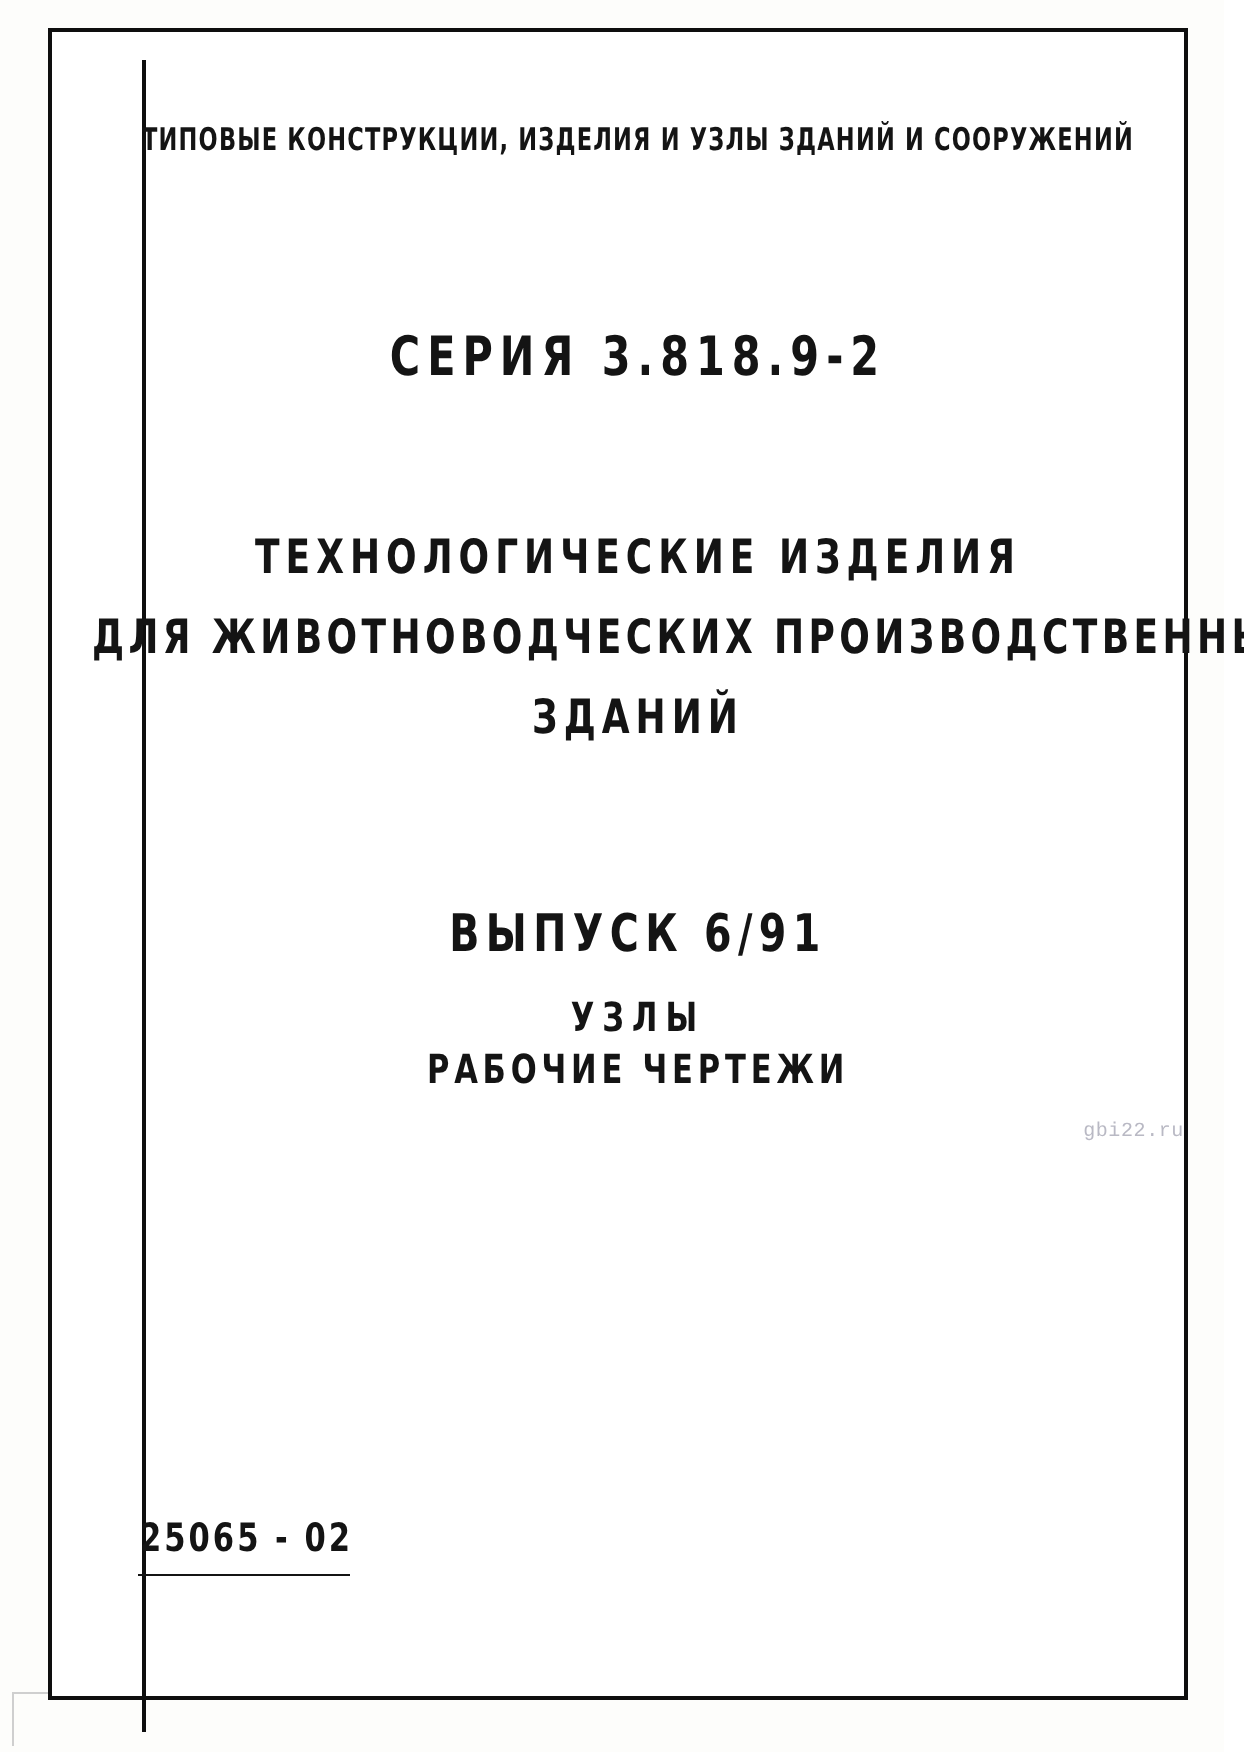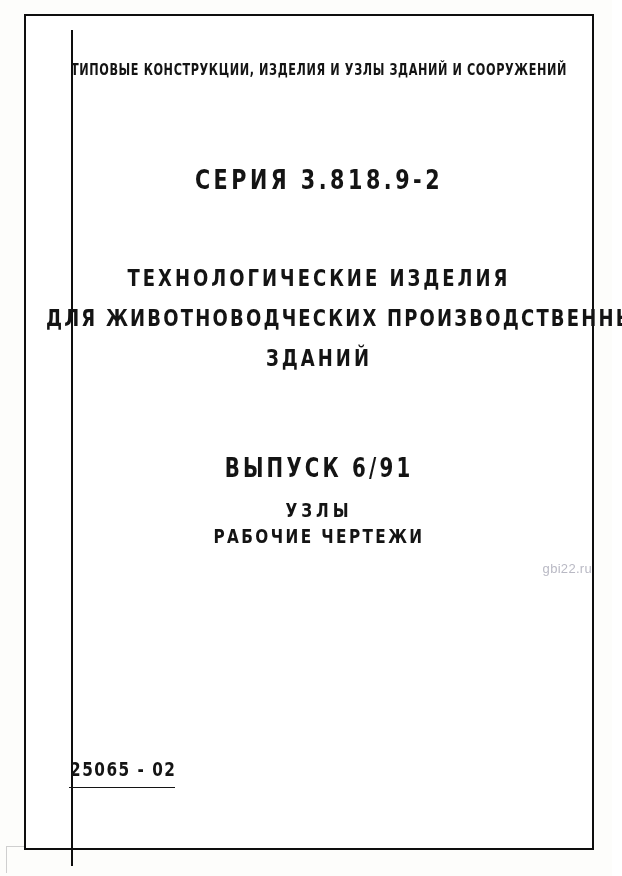--- a/index.html
+++ b/index.html
@@ -146,22 +146,22 @@
     width: 106px;
     height: 0;
     border-top: 1.6px solid #141414;
   }
 
   
   .watermark {
     position: absolute;
     right: 0px;
     top: 545px;
-    font-family: Liberation Sans, sans-serif;
-    font-size: 13px;
+    font-family: Liberation Mono, monospace;
+    font-size: 10px;
     color: #b9b9c4;
     letter-spacing: 0.3px;
   }
 </style>
 </head>
 <body>
 
 <div class="page">
 
   <div class="page-corner"></div>

